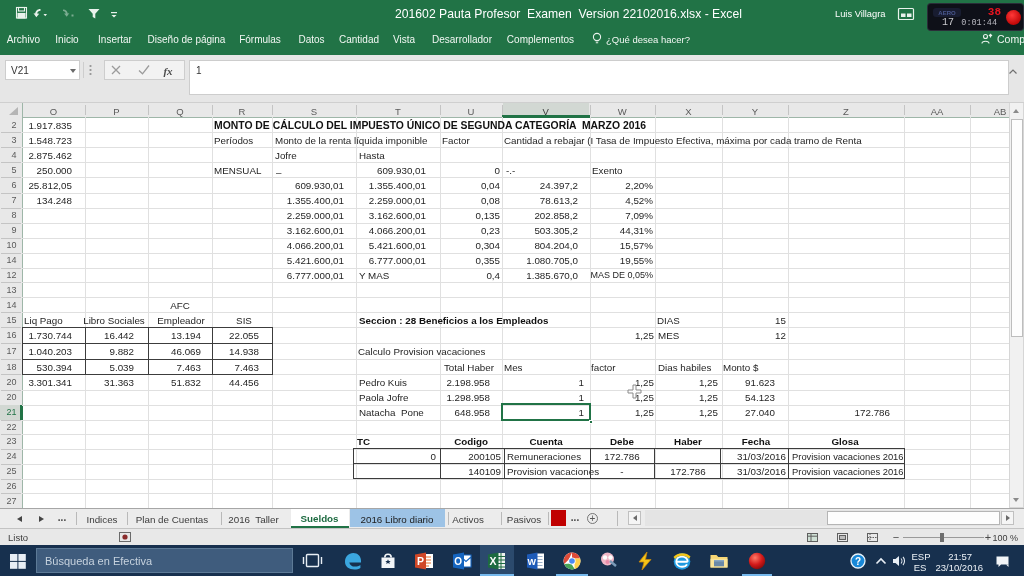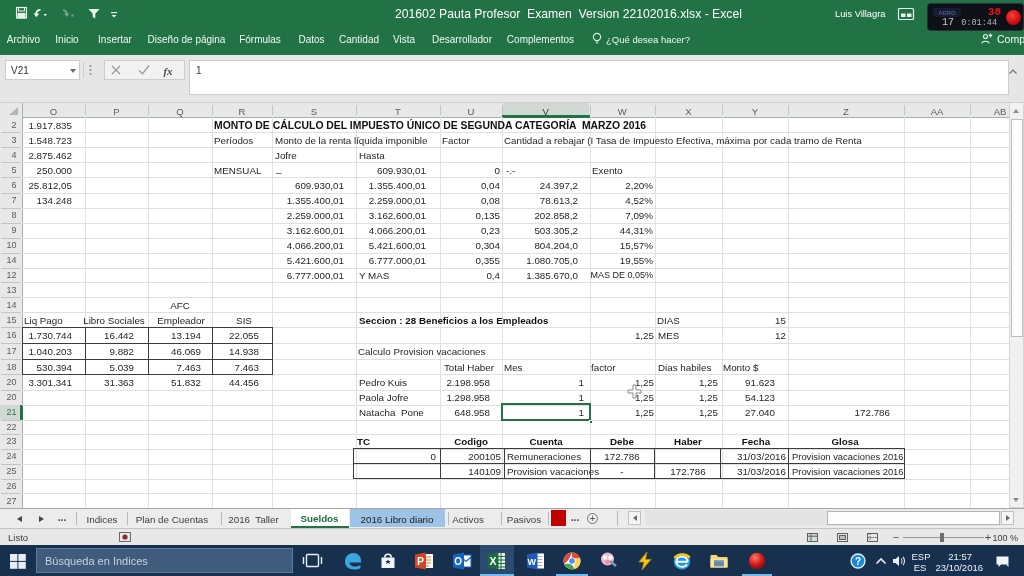--- a/index.html
+++ b/index.html
@@ -425,21 +425,21 @@
 <div style="position:absolute;left:0px;top:545px;width:1024px;height:31px;background:#17304e;"></div>
 <svg style="position:absolute;left:10px;top:553.5px" width="16" height="15" viewBox="0 0 16 15">
 <g fill="#e8eef5">
       <rect x="0" y="0" width="7.4" height="6.9"></rect>
       <rect x="8.4" y="0" width="7.4" height="6.9"></rect>
       <rect x="0" y="7.9" width="7.4" height="6.9"></rect>
       <rect x="8.4" y="7.9" width="7.4" height="6.9"></rect>
     </g>
   </svg>
 <div style="position:absolute;left:36px;top:548px;width:257px;height:25px;background:#3f5c7d;border:1px solid #5d7a96;box-sizing:border-box;"></div>
-<div style="position:absolute;top:561px;height:0;line-height:0;font-size:11px;color:#c6d2de;white-space:pre;left:45px;"><span style="line-height:normal;display:inline-block;transform:translateY(-50%)">Búsqueda en Indices</span></div>
+<div style="position:absolute;top:561px;height:0;line-height:0;font-size:11px;color:#c6d2de;white-space:pre;left:45px;"><span style="line-height:normal;display:inline-block;transform:translateY(-50%)">Búsqueda en Efectiva</span></div>
 <svg style="position:absolute;left:302px;top:552px" width="21" height="17" viewBox="0 0 21 17">
 <g fill="none" stroke="#e8eef5" stroke-width="1.4">
 <rect x="4.5" y="2.5" width="12" height="12" rx="1"></rect>
 <path d="M1.5 5 L1.5 12 M19.5 5 L19.5 12"></path>
 </g>
   </svg>
 <svg style="position:absolute;left:343.0px;top:551px" width="20" height="20" viewBox="0 0 20 20">
     <path d="M2 11 C2 5.5 5.6 2 10.3 2 C14.8 2 18 5.3 18 9.7 L18 11.4 L6.3 11.4 C6.8 14.1 9 15.6 12 15.6 C14.1 15.6 15.9 15.1 17.4 14.1 L17.4 17 C15.7 18 13.6 18.5 11.5 18.5 C5.8 18.5 2 15.5 2 11 Z" fill="#3ba7e0"></path>
   </svg>
 <svg style="position:absolute;left:378.0px;top:551px" width="20" height="20" viewBox="0 0 20 20">

